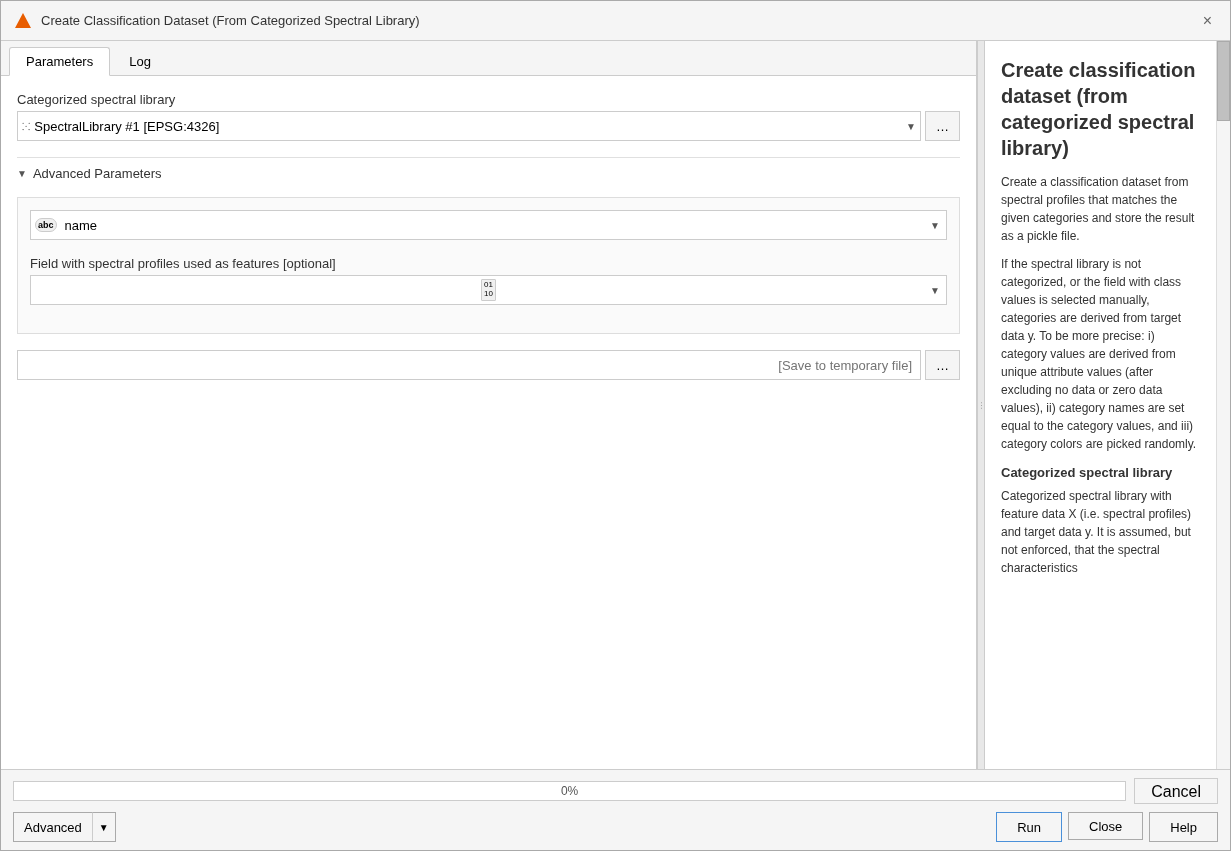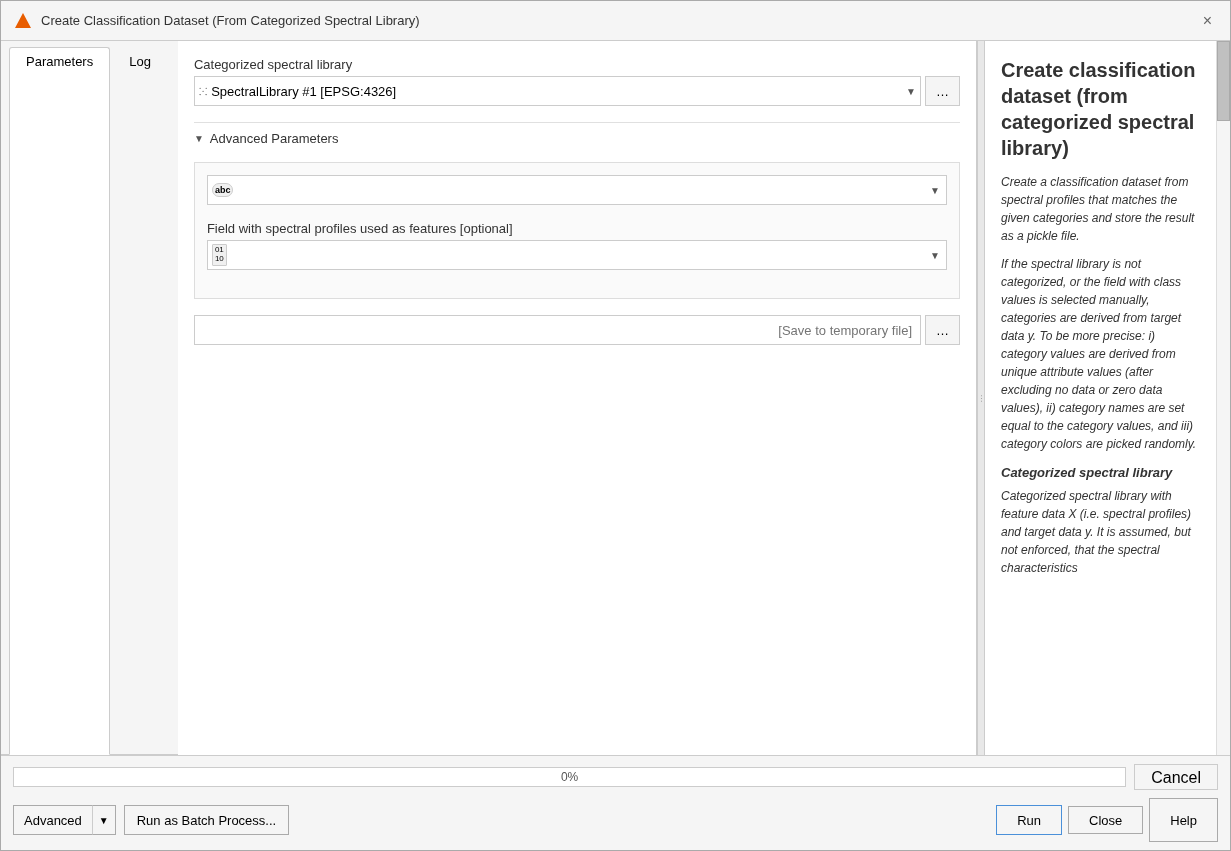--- a/index.html
+++ b/index.html
@@ -59,20 +59,21 @@
 
     .main-content {
       display: flex;
       flex: 1;
       overflow: hidden;
     }
 
     .left-panel {
       flex: 1;
       display: flex;
+      flex-direction: column;
       border-right: 1px solid #ccc;
       overflow: hidden;
     }
 
     .tabs {
       display: flex;
       border-bottom: 1px solid #ccc;
       background: #f5f5f5;
       padding: 0 8px;
       padding-top: 6px;
@@ -174,21 +175,20 @@
       font-weight: bold;
       color: #333;
       margin-bottom: 12px;
       line-height: 1.3;
     }
 
     .help-body {
       font-size: 12px;
       color: #333;
       line-height: 1.5;
-      font-style: italic;
     }
 
     .help-body p {
       margin-bottom: 10px;
     }
 
     .help-body .sub-title {
       font-weight: bold;
       margin-bottom: 4px;
       font-size: 13px;
@@ -297,21 +297,20 @@
       background: #f5f5f5;
       cursor: pointer;
       font-size: 13px;
       height: 30px;
       margin-left: 8px;
     }
 
     .action-right {
       display: flex;
       gap: 6px;
-      align-items: center;
     }
 
     .run-btn {
       padding: 5px 20px;
       border: 1px solid #4a90d9;
       background: #f5f5f5;
       cursor: pointer;
       font-size: 13px;
       height: 30px;
     }
@@ -324,21 +323,21 @@
       font-size: 13px;
       height: 28px;
     }
 
     .help-btn {
       padding: 5px 20px;
       border: 1px solid #aaa;
       background: #f5f5f5;
       cursor: pointer;
       font-size: 13px;
-      height: 44px;
+      height: 30px;
     }
 
     .text-input {
       flex: 1;
       padding: 5px 8px;
       border: 1px solid #ccc;
       background: #fff;
       font-size: 13px;
       height: 30px;
       color: #999;
@@ -430,27 +429,30 @@
         <div class="section-header">
           <span class="section-arrow">▼</span>
           <span>Advanced Parameters</span>
         </div>
 
         <div class="advanced-section">
 
           <div class="field-group">
             <div style="display:flex;align-items:center;border:1px solid #ccc;background:#fff;height:30px;padding:0 4px;position:relative;">
               <span class="abc-icon">abc</span>
+              <select style="flex:1;border:none;outline:none;background:transparent;font-size:13px;appearance:none;padding-left:4px;cursor:pointer;margin-left:4px;">
+                <option>name</option>
+              </select>
               <span style="font-size:10px;color:#555;position:absolute;right:6px;">▼</span>
             </div>
           </div>
 
           <div class="field-group">
             <label class="field-label">Field with spectral profiles used as features [optional]</label>
-            <div style="display:flex;align-items:center;border:1px solid #ccc;background:#fff;height:30px;padding:0 4px;position:relative;">
+            <div style="display:flex;align-items:center;border:1px solid #ccc;background:#fff;height:30px;padding:0 4px;position:relative;justify-content:center;">
               <span class="binary-icon" style="font-size:8px;line-height:1.1;white-space:pre;">01
 10</span>
               <span style="font-size:10px;color:#555;position:absolute;right:6px;">▼</span>
             </div>
           </div>
         </div>
 
         <div class="field-group">
           <div class="input-row">
             <input type="text" class="text-input" placeholder="[Save to temporary file]" style="">
@@ -489,21 +491,20 @@
         <div class="progress-bar-fill"></div>
         <span class="progress-label">0%</span>
       </div>
       <button class="cancel-btn">Cancel</button>
     </div>
 
     <div class="action-row">
       <div class="action-left">
         <button class="advanced-btn">Advanced</button>
         <button class="advanced-dropdown">▼</button>
-        <button class="batch-btn">Run as Batch Process...</button>
       </div>
       <div class="action-right">
         <button class="run-btn">Run</button>
         <button class="close-btn">Close</button>
         <button class="help-btn">Help</button>
       </div>
     </div>
   </div>
 </div>
 

